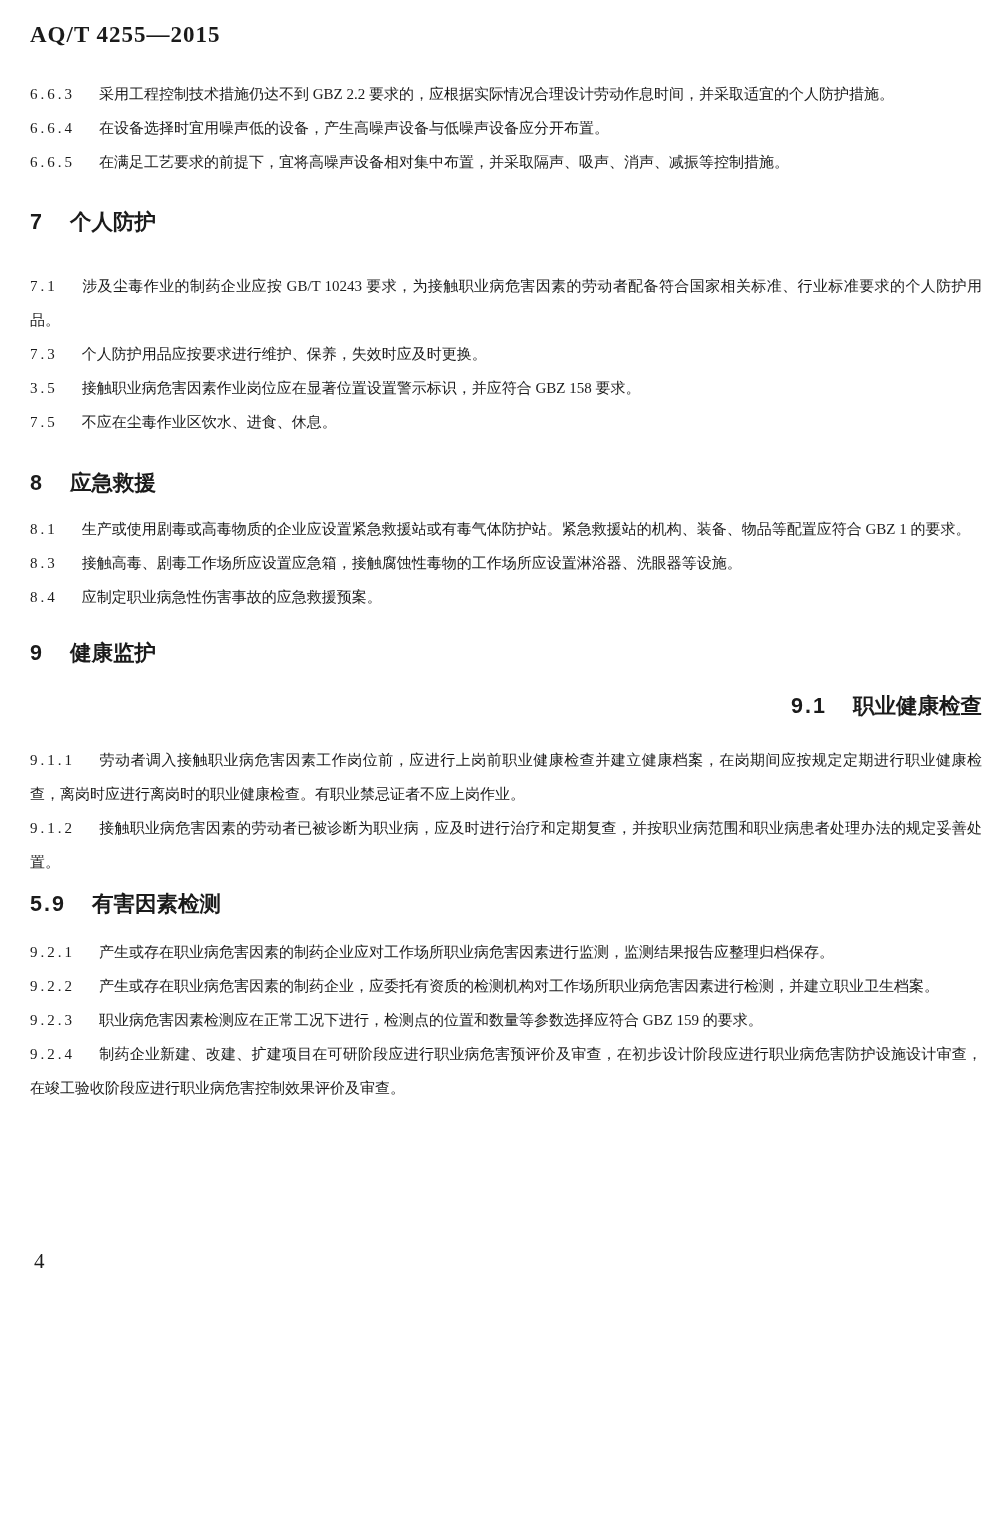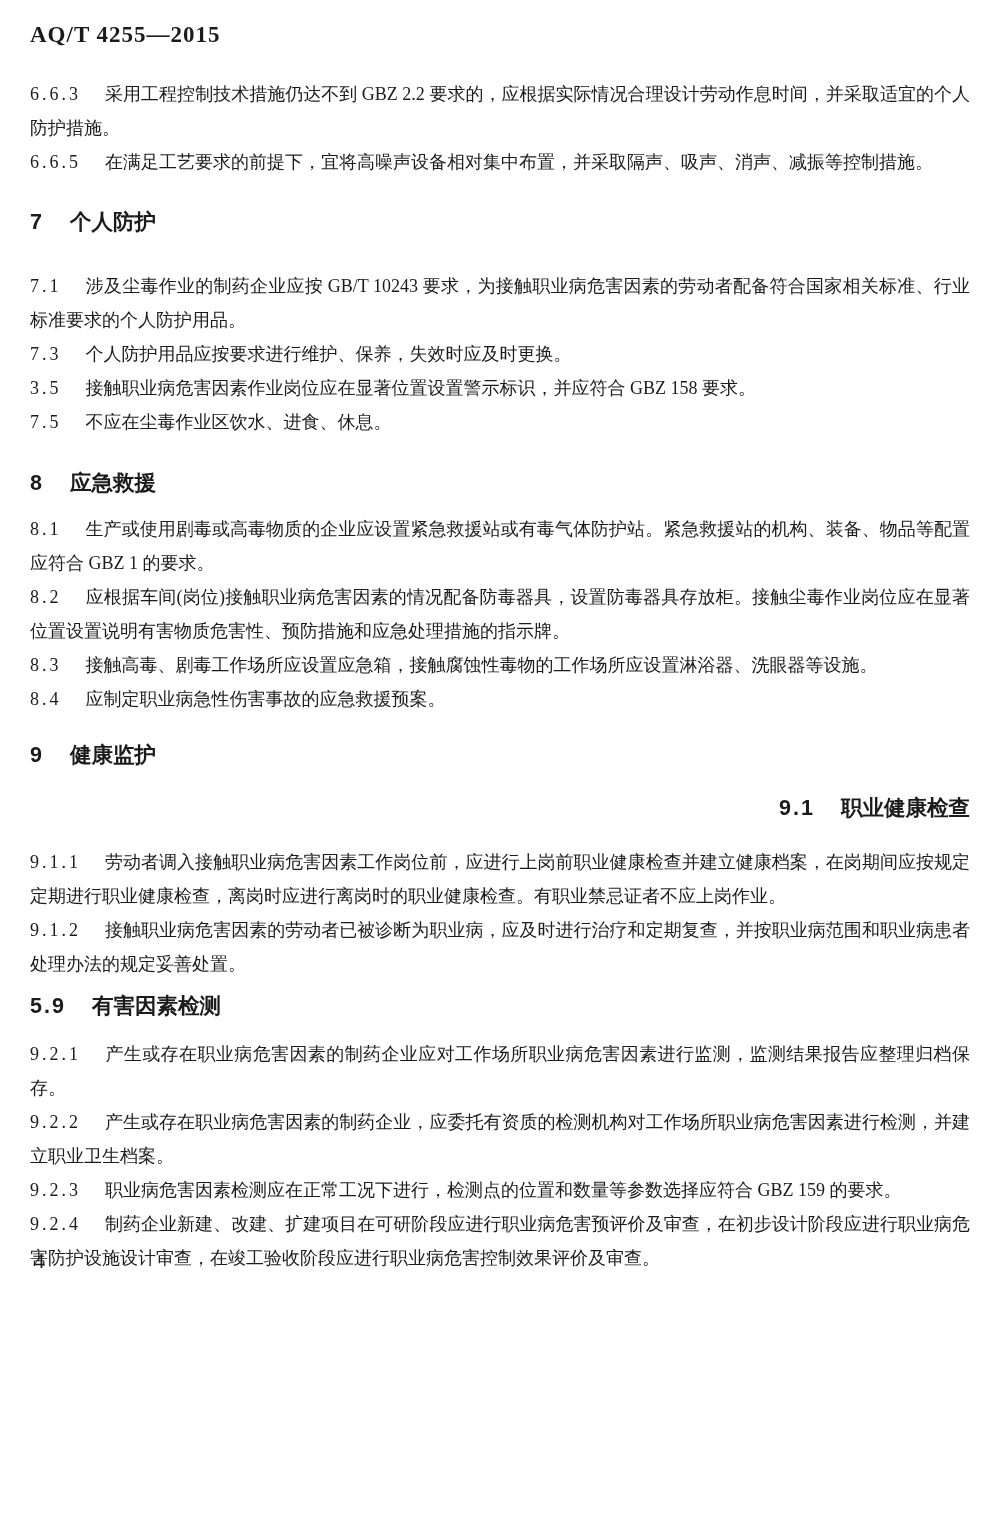--- a/index.html
+++ b/index.html
@@ -5,36 +5,36 @@
   html, body { margin: 0; padding: 0; }
   body {
     width: 1002px; height: 1530px;
     background: #ffffff;
     position: relative;
     overflow: hidden;
   }
   .page {
     box-sizing: border-box;
     width: 1002px; height: 1288px;
-    padding: 20px 32px 0 30px;
+    padding: 20px 20px 0 30px;
     color: #1b1b1b;
     position: relative;
   }
   .doc-code {
     font-family: "Liberation Serif", serif;
     font-weight: 700;
     font-size: 23px;
     line-height: 30px;
     letter-spacing: 1px;
     margin: 0 0 27px 0;
   }
   .clause {
     margin: 0;
     font-family: "Liberation Serif", serif;
-    font-size: 18px;
+    font-size: 15px;
     line-height: 34px;
     text-align: justify;
   }
   .clause .num {
     letter-spacing: 3px;
     margin-right: 24px;
     white-space: nowrap;
   }
   .h1, .h2 {
     margin: 0;
@@ -69,39 +69,39 @@
 </style>
 </head>
 <body>
 
 <div class="page">
 
   <p class="doc-code">AQ/T 4255—2015</p>
 
   <p class="clause"><span class="num">6.6.3</span><span>采用工程控制技术措施仍达不到 GBZ 2.2 要求的，应根据实际情况合理设计劳动作息时间，并采取适宜的个人防护措施。</span></p>
 
+  <p class="clause"><span class="num">6.6.4</span><span>在设备选择时宜用噪声低的设备，产生高噪声设备与低噪声设备应分开布置。</span></p>
 
   <p class="clause"><span class="num">6.6.5</span><span>在满足工艺要求的前提下，宜将高噪声设备相对集中布置，并采取隔声、吸声、消声、减振等控制措施。</span></p>
 
   <h2 class="h1 mt26"><span class="num">7</span><span>个人防护</span></h2>
 
   <p class="clause mt30"><span class="num">7.1</span><span>涉及尘毒作业的制药企业应按 GB/T 10243 要求，为接触职业病危害因素的劳动者配备符合国家相关标准、行业标准要求的个人防护用品。</span></p>
 
 
   <p class="clause"><span class="num">7.3</span><span>个人防护用品应按要求进行维护、保养，失效时应及时更换。</span></p>
 
   <p class="clause"><span class="num">3.5</span><span>接触职业病危害因素作业岗位应在显著位置设置警示标识，并应符合 GBZ 158 要求。</span></p>
 
   <p class="clause"><span class="num">7.5</span><span>不应在尘毒作业区饮水、进食、休息。</span></p>
 
   <h2 class="h1 mt27"><span class="num">8</span><span>应急救援</span></h2>
 
   <p class="clause mt28"><span class="num">8.1</span><span>生产或使用剧毒或高毒物质的企业应设置紧急救援站或有毒气体防护站。紧急救援站的机构、装备、物品等配置应符合 GBZ 1 的要求。</span></p>
 
-  <p class="clause"><span class="num">8.2</span><span>应根据车间(岗位)接触职业病危害因素的情况配备防毒器具，设置防毒器具存放柜。接触尘毒作业岗位应在显著位置设置说明有害物质危害性、预防措施和应急处理措施的指示牌。</span></p>
 
   <p class="clause"><span class="num">8.3</span><span>接触高毒、剧毒工作场所应设置应急箱，接触腐蚀性毒物的工作场所应设置淋浴器、洗眼器等设施。</span></p>
 
   <p class="clause"><span class="num">8.4</span><span>应制定职业病急性伤害事故的应急救援预案。</span></p>
 
   <h2 class="h1 mt22"><span class="num">9</span><span>健康监护</span></h2>
 
   <h3 class="h2 mt19"><span class="num">9.1</span><span>职业健康检查</span></h3>
 
   <p class="clause mt20"><span class="num">9.1.1</span><span>劳动者调入接触职业病危害因素工作岗位前，应进行上岗前职业健康检查并建立健康档案，在岗期间应按规定定期进行职业健康检查，离岗时应进行离岗时的职业健康检查。有职业禁忌证者不应上岗作业。</span></p>

